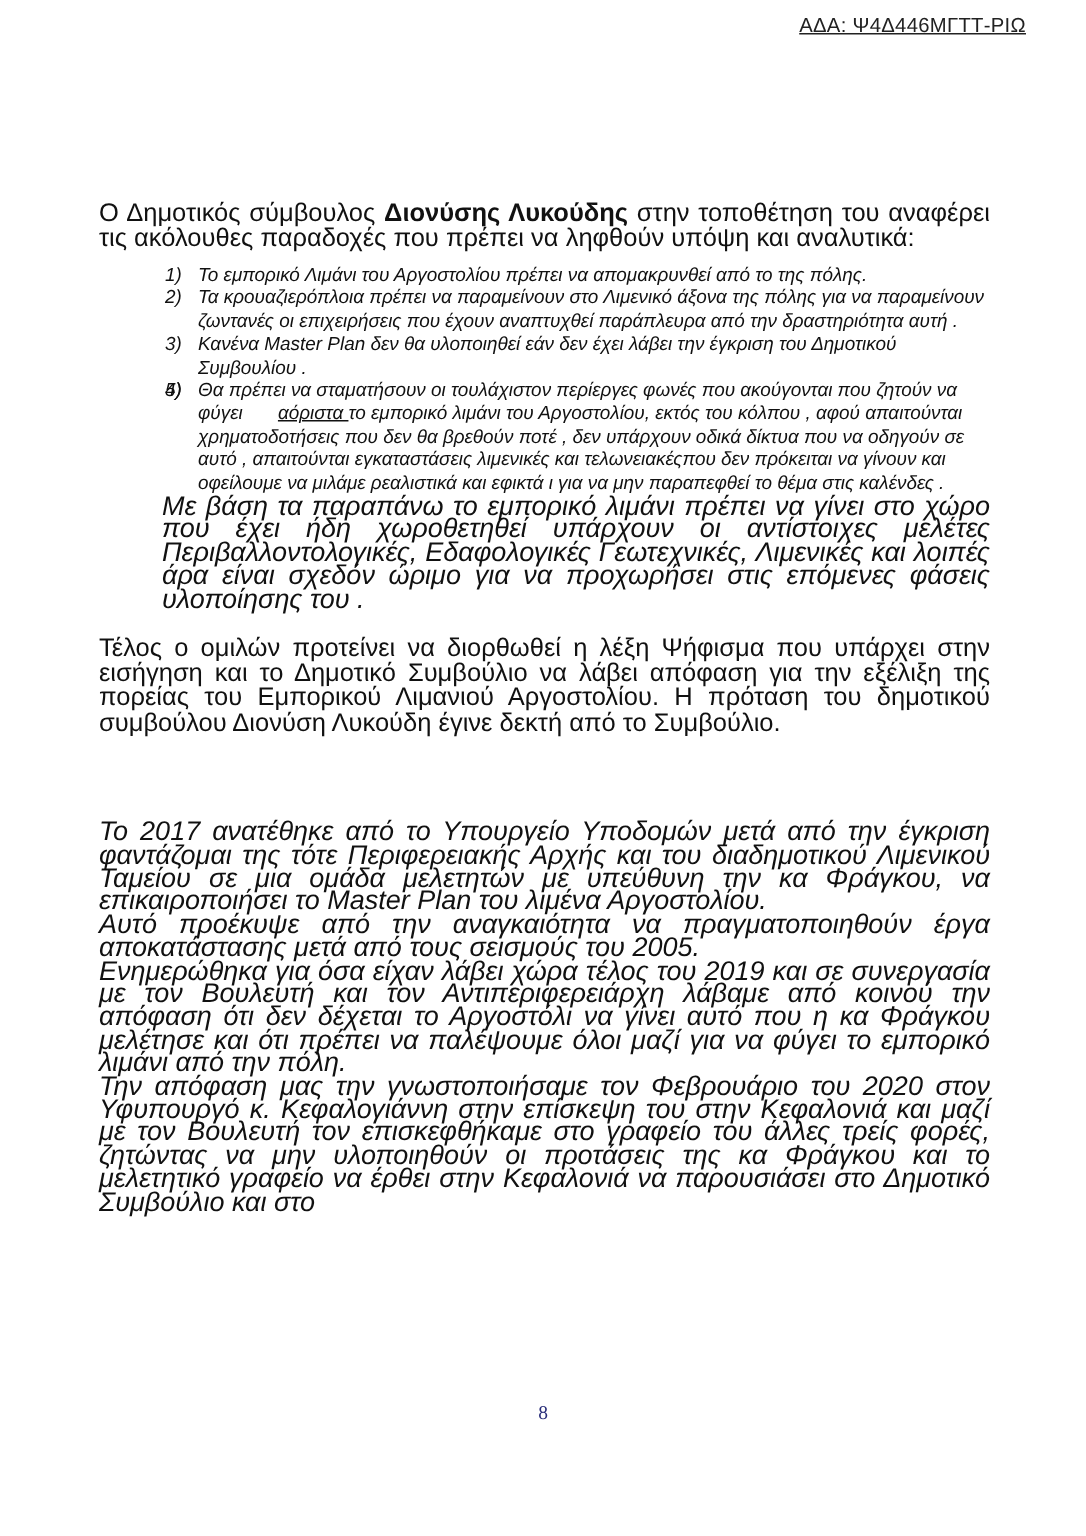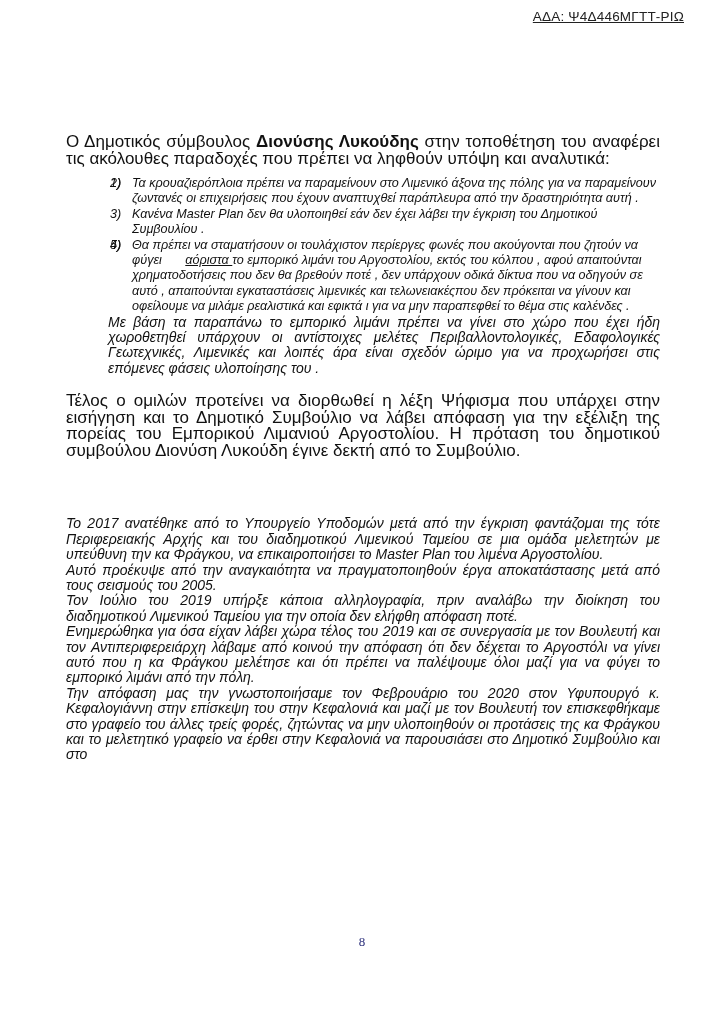--- a/index.html
+++ b/index.html
@@ -1,21 +1,21 @@
 <!DOCTYPE html>
 <html><head>
 <meta charset="utf-8">
 <style>
   html, body { margin: 0; padding: 0; background: #ffffff; }
   body { width: 724px; height: 1024px; position: relative; overflow: hidden; color: #111; font-family: "Liberation Sans", sans-serif; }
   .ada { position: absolute; top: 9px; right: 40px; font-size: 13.5px; letter-spacing: 0.2px; color: #222; text-decoration: underline; }
   .page { position: absolute; left: 66px; width: 594px; top: 134px; }
   p { margin: 0; text-align: justify; }
   .body-text { font-size: 17px; line-height: 16.5px; }
-  .it { font-style: italic; font-size: 14px; line-height: 15.4px; }
+  .it { font-style: italic; font-size: 18px; line-height: 15.4px; }
   .speaker { font-weight: bold; }
   ol.points { list-style: none; margin: 0; padding: 0; }
   ol.points li { position: relative; padding-left: 66px; font-style: italic; font-size: 12.6px; line-height: 15.4px; text-align: left; }
   ol.points li .num { position: absolute; left: 44px; top: 0; }
   .u { text-decoration: underline; margin-left: 20px; }
   .indented { padding-left: 42px; }
   .gap-s { height: 9px; }
   .gap-m { height: 17px; }
   .gap-l { height: 47px; }
   .gap-xs { height: 10px; }
@@ -26,38 +26,37 @@
 
 <div class="ada">ΑΔΑ: Ψ4Δ446ΜΓΤΤ-ΡΙΩ</div>
 
 <div class="page">
 
   <p class="body-text"><span>Ο Δημοτικός σύμβουλος </span><span class="speaker">Διονύσης Λυκούδης</span><span> στην τοποθέτηση του αναφέρει τις ακόλουθες παραδοχές που πρέπει να ληφθούν υπόψη και αναλυτικά:</span></p>
 
   <div class="gap-s"></div>
 
   <ol class="points">
-    <li><span class="num">1)</span></li>
+    <li><span class="num">1)</span><span>Το εμπορικό Λιμάνι του Αργοστολίου πρέπει να απομακρυνθεί από το της πόλης.</span></li>
     <li><span class="num">2)</span><span>Τα κρουαζιερόπλοια πρέπει να παραμείνουν στο Λιμενικό άξονα της πόλης για να παραμείνουν ζωντανές οι επιχειρήσεις που έχουν αναπτυχθεί παράπλευρα από την δραστηριότητα αυτή .</span></li>
     <li><span class="num">3)</span><span>Κανένα Master Plan δεν θα υλοποιηθεί εάν δεν έχει λάβει την έγκριση του Δημοτικού Συμβουλίου .</span></li>
     <li><span class="num">4)</span></li>
     <li><span class="num">5)</span><span>Θα πρέπει να σταματήσουν οι τουλάχιστον περίεργες φωνές που ακούγονται που ζητούν να φύγει </span><span class="u">αόριστα </span><span>το εμπορικό λιμάνι του Αργοστολίου, εκτός του κόλπου , αφού απαιτούνται χρηματοδοτήσεις που δεν θα βρεθούν ποτέ , δεν υπάρχουν οδικά δίκτυα που να οδηγούν σε αυτό , απαιτούνται εγκαταστάσεις λιμενικές και τελωνειακέςπου δεν πρόκειται να γίνουν και οφείλουμε να μιλάμε ρεαλιστικά και εφικτά ι για να μην παραπεφθεί το θέμα στις καλένδες .</span></li>
   </ol>
 
   <p class="it indented">Με βάση τα παραπάνω το εμπορικό λιμάνι πρέπει να γίνει στο χώρο που έχει ήδη χωροθετηθεί υπάρχουν οι αντίστοιχες μελέτες Περιβαλλοντολογικές, Εδαφολογικές Γεωτεχνικές, Λιμενικές και λοιπές άρα είναι σχεδόν ώριμο για να προχωρήσει στις επόμενες φάσεις υλοποίησης του .</p>
 
   <div class="gap-m"></div>
 
   <p class="body-text">Τέλος ο ομιλών προτείνει να διορθωθεί η λέξη Ψήφισμα που υπάρχει στην εισήγηση και το Δημοτικό Συμβούλιο να λάβει απόφαση για την εξέλιξη της πορείας του Εμπορικού Λιμανιού Αργοστολίου. Η πρόταση του δημοτικού συμβούλου Διονύση Λυκούδη έγινε δεκτή από το Συμβούλιο.</p>
 
   <div class="gap-l"></div>
 
 
   <div class="gap-xs"></div>
 
   <p class="it">Το 2017 ανατέθηκε από το Υπουργείο Υποδομών μετά από την έγκριση φαντάζομαι της τότε Περιφερειακής Αρχής και του διαδημοτικού Λιμενικού Ταμείου σε μια ομάδα μελετητών με υπεύθυνη την κα Φράγκου, να επικαιροποιήσει το Master Plan του λιμένα Αργοστολίου.</p>
   <p class="it">Αυτό προέκυψε από την αναγκαιότητα να πραγματοποιηθούν έργα αποκατάστασης μετά από τους σεισμούς του 2005.</p>
-  <p class="it">Τον Ιούλιο του 2019 υπήρξε κάποια αλληλογραφία, πριν αναλάβω την διοίκηση του διαδημοτικού Λιμενικού Ταμείου για την οποία δεν ελήφθη απόφαση ποτέ.</p>
   <p class="it">Ενημερώθηκα για όσα είχαν λάβει χώρα τέλος του 2019 και σε συνεργασία με τον Βουλευτή και τον Αντιπεριφερειάρχη λάβαμε από κοινού την απόφαση ότι δεν δέχεται το Αργοστόλι να γίνει αυτό που η κα Φράγκου μελέτησε και ότι πρέπει να παλέψουμε όλοι μαζί για να φύγει το εμπορικό λιμάνι από την πόλη.</p>
   <p class="it">Την απόφαση μας την γνωστοποιήσαμε τον Φεβρουάριο του 2020 στον Υφυπουργό κ. Κεφαλογιάννη στην επίσκεψη του στην Κεφαλονιά και μαζί με τον Βουλευτή τον επισκεφθήκαμε στο γραφείο του άλλες τρείς φορές, ζητώντας να μην υλοποιηθούν οι προτάσεις της κα Φράγκου και το μελετητικό γραφείο να έρθει στην Κεφαλονιά να παρουσιάσει στο Δημοτικό Συμβούλιο και στο</p>
 </div>
 
 <div class="pagenum">8</div>
 
 </body></html>

